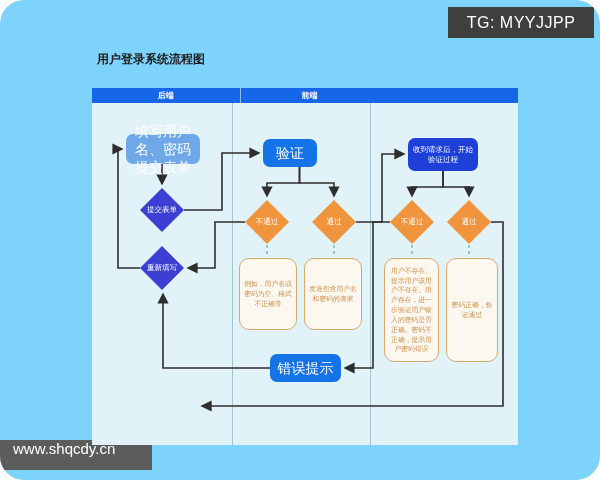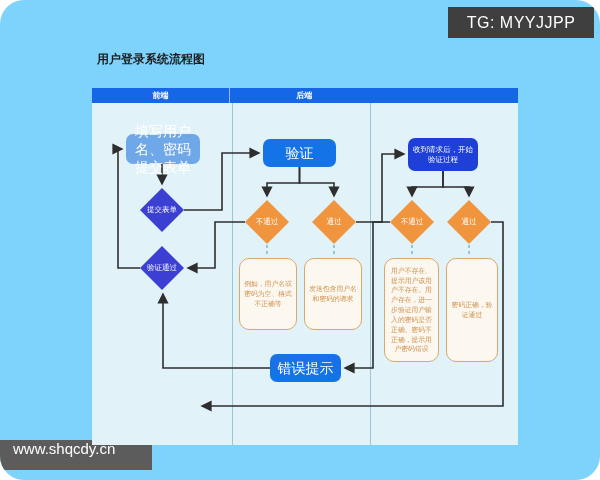--- a/index.html
+++ b/index.html
@@ -73,22 +73,22 @@
 
 <div class="page">
 
   <div class="tg-badge">
     <span>TG: MYYJJPP</span>
   </div>
 
   <div class="doc-title">用户登录系统流程图</div>
 
   <div class="lane-header">
+    <div class="cell c3">后端</div>
     <div class="cell c2">前端</div>
-    <div class="cell c3">后端</div>
   </div>
 
   <div class="lane-body">
     <div class="lane-divider d1"></div>
     <div class="lane-divider d2"></div>
   </div>
 
   <svg class="edges" width="600" height="480">
       <defs>
         <marker id="arrow" markerWidth="7" markerHeight="7" refX="6" refY="3.5" orient="auto">
@@ -108,23 +108,23 @@
       <polyline points="390,222 373,222 373,368 345,368" fill="none" stroke="#2E2E2E" stroke-width="1.6" marker-end="url(#arrow)"></polyline>
       <polyline points="491,222 503,222 503,406 202,406" fill="none" stroke="#2E2E2E" stroke-width="1.6" marker-end="url(#arrow)"></polyline>
       <polyline points="267,245 267,257" fill="none" stroke="#85B9C6" stroke-width="1.6" stroke-dasharray="3,3"></polyline>
       <polyline points="334,245 334,257" fill="none" stroke="#85B9C6" stroke-width="1.6" stroke-dasharray="3,3"></polyline>
       <polyline points="412,245 412,257" fill="none" stroke="#85B9C6" stroke-width="1.6" stroke-dasharray="3,3"></polyline>
       <polyline points="469,245 469,257" fill="none" stroke="#85B9C6" stroke-width="1.6" stroke-dasharray="3,3"></polyline>
     </svg>
 
   <div class="node process light-blue" style="left:126px;top:134px;width:74px;height:30px;">填写用户名、密码提交表单</div>
   <div class="node decision violet" style="left:140px;top:188px;width:44px;height:44px;">提交表单</div>
-  <div class="node decision violet" style="left:140px;top:246px;width:44px;height:44px;">验证通过</div>
+  <div class="node decision violet" style="left:140px;top:246px;width:44px;height:44px;">重新填写</div>
 
-  <div class="node process blue" style="left:263px;top:139px;width:73px;height:28px;">验证</div>
+  <div class="node process blue" style="left:263px;top:139px;width:54px;height:28px;">验证</div>
   <div class="node decision orange" style="left:245px;top:200px;width:44px;height:44px;">不通过</div>
   <div class="node decision orange" style="left:312px;top:200px;width:44px;height:44px;">通过</div>
   <div class="node note" style="left:239px;top:258px;width:58px;height:72px;">例如，用户名或密码为空、格式不正确等</div>
   <div class="node note" style="left:304px;top:258px;width:58px;height:72px;">发送包含用户名和密码的请求</div>
   <div class="node process blue" style="left:270px;top:354px;width:71px;height:28px;">错误提示</div>
 
   <div class="node process royal" style="left:408px;top:138px;width:70px;height:33px;">收到请求后，开始验证过程</div>
   <div class="node decision orange" style="left:390px;top:200px;width:44px;height:44px;">不通过</div>
   <div class="node decision orange" style="left:447px;top:200px;width:44px;height:44px;">通过</div>
   <div class="node note" style="left:384px;top:258px;width:55px;height:104px;">用户不存在、提示用户该用户不存在。用户存在，进一步验证用户输入的密码是否正确。密码不正确，提示用户密码错误</div>

